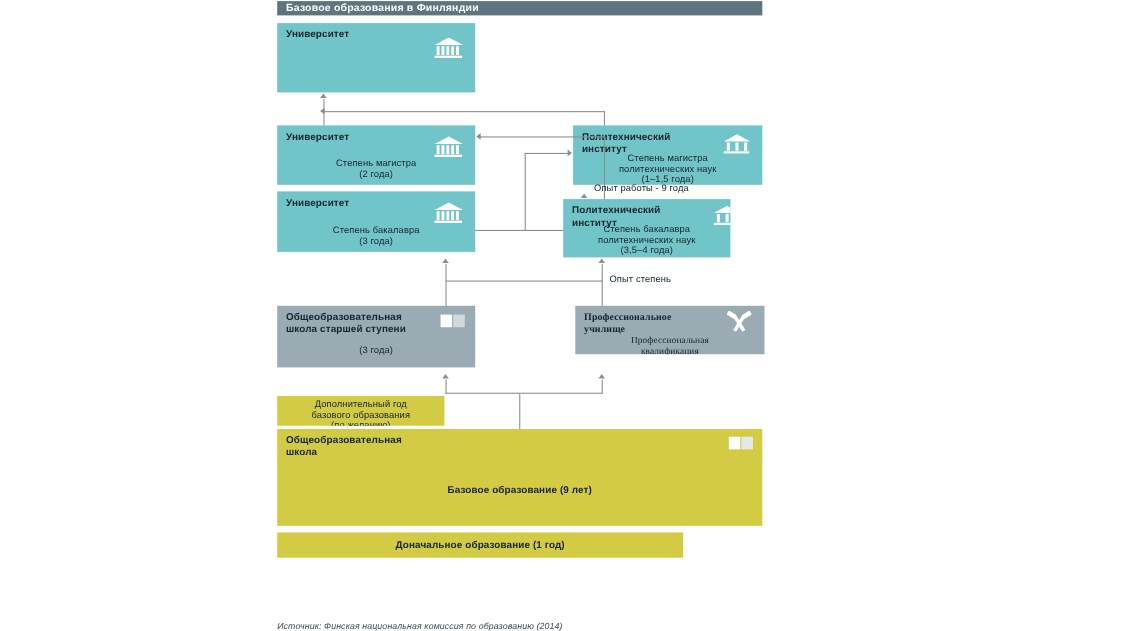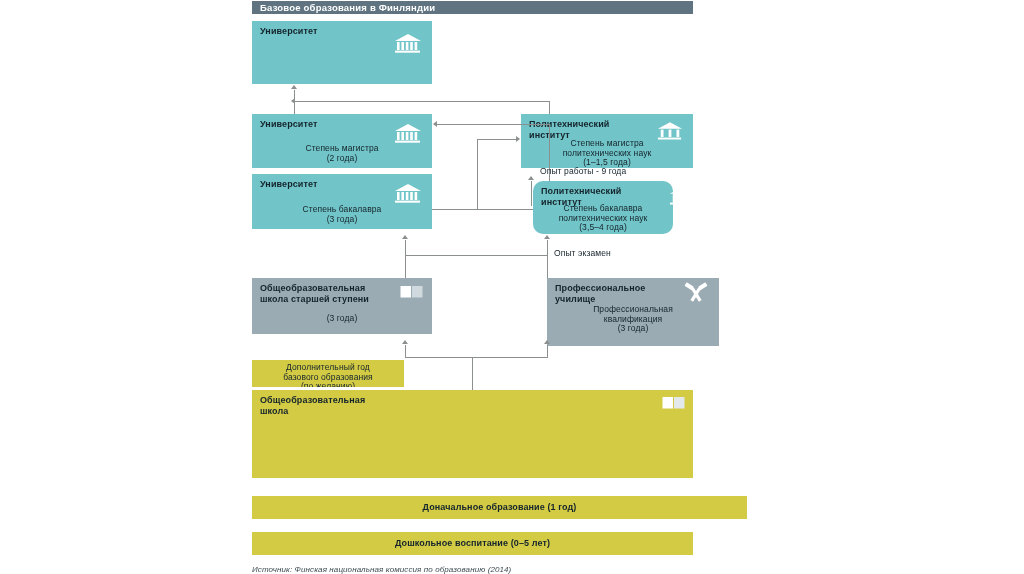--- a/index.html
+++ b/index.html
@@ -166,21 +166,21 @@
         <rect x="11.8" y="9" width="2.6" height="8" fill="#ffffff"></rect>
         <rect x="16.2" y="9" width="2.6" height="8" fill="#ffffff"></rect>
         <rect x="20.6" y="9" width="2.6" height="8" fill="#ffffff"></rect>
         <rect x="1" y="17.6" width="25" height="2.1" fill="#ffffff"></rect>
       </svg>
     </div>
     <div class="body" style="top:31px;white-space:pre-line;">Степень бакалавра
 (3 года)</div>
   </div>
 
-  <div class="box teal" style="left:533px;top:181px;width:140px;height:53px;border-radius:10px;">
+  <div class="box teal" style="left:512px;top:181px;width:152px;height:53px;">
     <div class="hd" style="white-space:pre-line;">Политехнический
 институт</div>
     <div class="icon" style="left:136px;top:5px;">
       <svg width="26" height="19" viewBox="0 0 28 20">
         <polygon points="14,1 27,8 1,8" fill="#ffffff"></polygon>
         <rect x="4" y="9" width="3" height="8" fill="#ffffff"></rect>
         <rect x="12.5" y="9" width="3" height="8" fill="#ffffff"></rect>
         <rect x="21" y="9" width="3" height="8" fill="#ffffff"></rect>
         <rect x="1" y="17.6" width="25" height="2.1" fill="#ffffff"></rect>
       </svg>
@@ -188,37 +188,37 @@
     <div class="body" style="top:23px;white-space:pre-line;">Степень бакалавра
 политехнических наук
 (3,5–4 года)</div>
   </div>
 
   <div class="ln vln" style="left:405px;top:240px;height:38px;"></div>
   <div class="arw arw-up" style="left:402px;top:235px;"></div>
 
   <div class="ln vln" style="left:547px;top:240px;height:38px;"></div>
   <div class="arw arw-up" style="left:544px;top:235px;"></div>
-  <div class="lbl l" style="left:554px;top:249px;width:130px;">Опыт экзамен</div>
+  <div class="lbl l" style="left:554px;top:249px;width:130px;">Опыт степень</div>
 
   <div class="ln hln" style="left:405px;top:255px;width:143px;"></div>
 
   <div class="box gray" style="left:252px;top:278px;width:180px;height:56px;">
     <div class="hd" style="white-space:pre-line;">Общеобразовательная
 школа старшей ступени</div>
     <div class="icon" style="left:148px;top:6px;">
       <svg width="24" height="15" viewBox="0 0 24 15">
         <rect x="0.5" y="2" width="10.5" height="11.5" fill="#ffffff"></rect>
         <rect x="12" y="2" width="10.5" height="11.5" fill="#cfd9de"></rect>
       </svg>
     </div>
     <div class="body" style="top:36px;">(3 года)</div>
   </div>
 
-  <div class="box gray" style="left:547px;top:278px;width:172px;height:68px;">
+  <div class="box gray" style="left:523px;top:278px;width:172px;height:44px;font-family:Liberation Serif, serif;">
     <div class="hd" style="white-space:pre-line;">Профессиональное
 училище</div>
     <div class="icon" style="left:136px;top:4px;">
       <svg width="26" height="22" viewBox="0 0 26 22">
         <g fill="#ffffff">
           <rect x="11.4" y="5" width="3.2" height="15" transform="rotate(32 13 12)"></rect>
           <rect x="11.4" y="5" width="3.2" height="15" transform="rotate(-32 13 12)"></rect>
           <rect x="2" y="2" width="8.5" height="4.2" rx="1" transform="rotate(32 6 4)"></rect>
           <rect x="15.5" y="2" width="8.5" height="4.2" rx="1" transform="rotate(-32 20 4)"></rect>
         </g>
@@ -244,25 +244,23 @@
 
   <div class="box yellow" style="left:252px;top:390px;width:441px;height:88px;">
     <div class="hd" style="white-space:pre-line;">Общеобразовательная
 школа</div>
     <div class="icon" style="left:410px;top:5px;">
       <svg width="24" height="15" viewBox="0 0 24 15">
         <rect x="0.5" y="2" width="10.5" height="11.5" fill="#ffffff"></rect>
         <rect x="12" y="2" width="10.5" height="11.5" fill="#e3e9ea"></rect>
       </svg>
     </div>
-  </div>
-
-  <div class="box yellow" style="left:252px;top:496px;width:495px;height:23px;padding-left:16px;">
+    <div class="body" style="top:51px;font-size:9px;font-weight:bold;">Базовое образование (9 лет)</div>
+  </div>
+
+  <div class="box yellow" style="left:252px;top:484px;width:369px;height:23px;padding-left:16px;">
     <div class="body" style="top:7px;font-size:9px;font-weight:bold;">Доначальное образование (1 год)</div>
   </div>
 
-  <div class="box yellow" style="left:252px;top:532px;width:441px;height:23px;">
-    <div class="body" style="top:7px;font-size:9px;font-weight:bold;">Дошкольное воспитание (0–5 лет)</div>
-  </div>
 
   <div class="source">Источник: Финская национальная комиссия по образованию (2014)</div>
 
 </div>
 
 </body></html>

